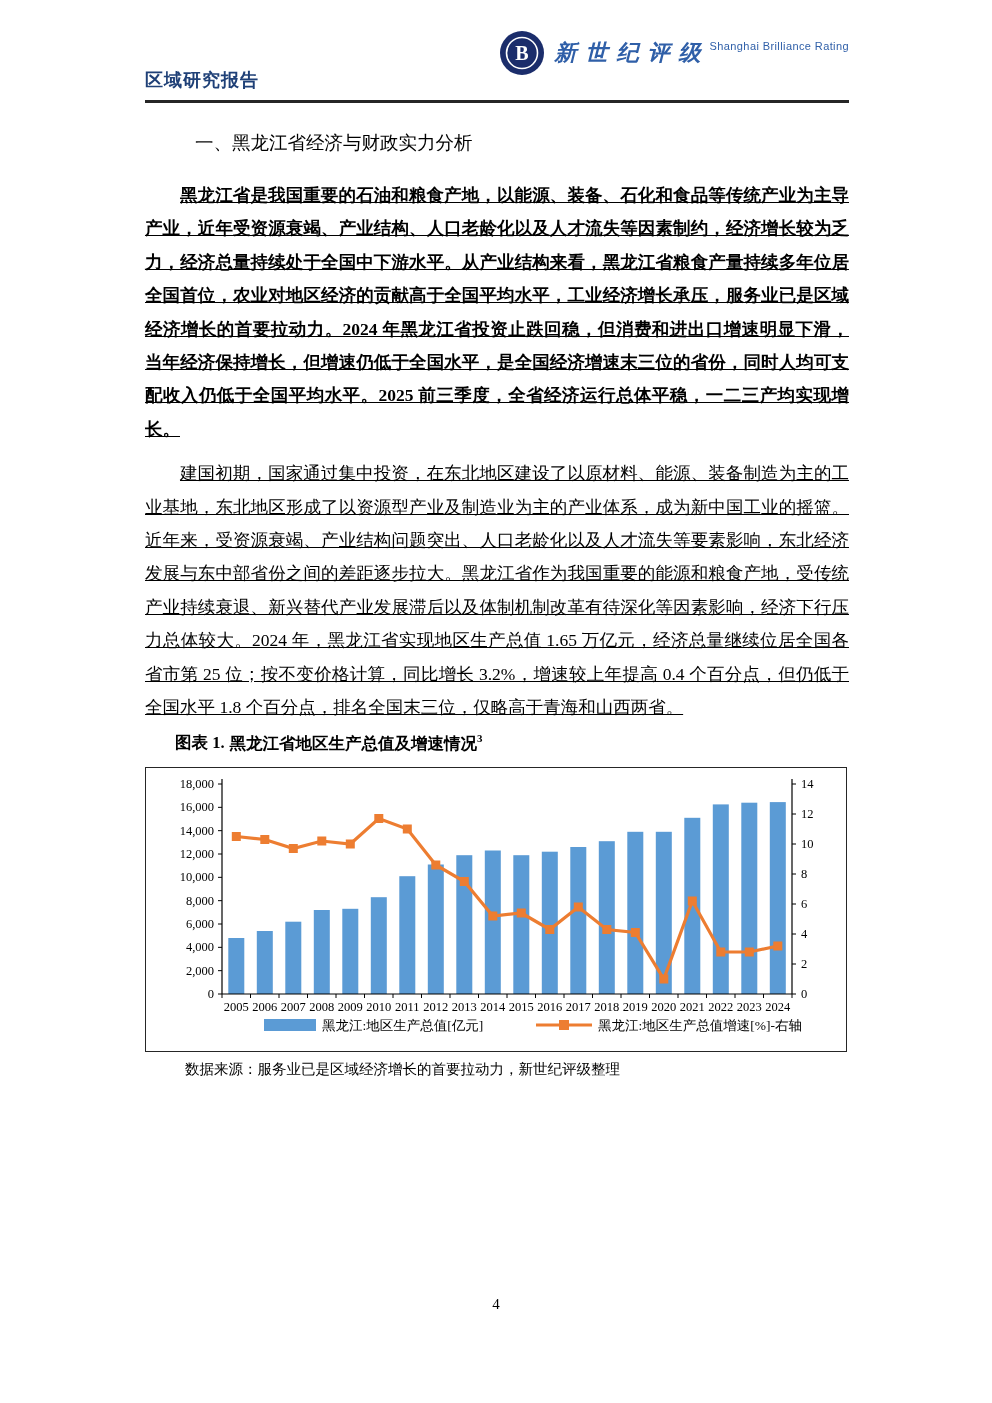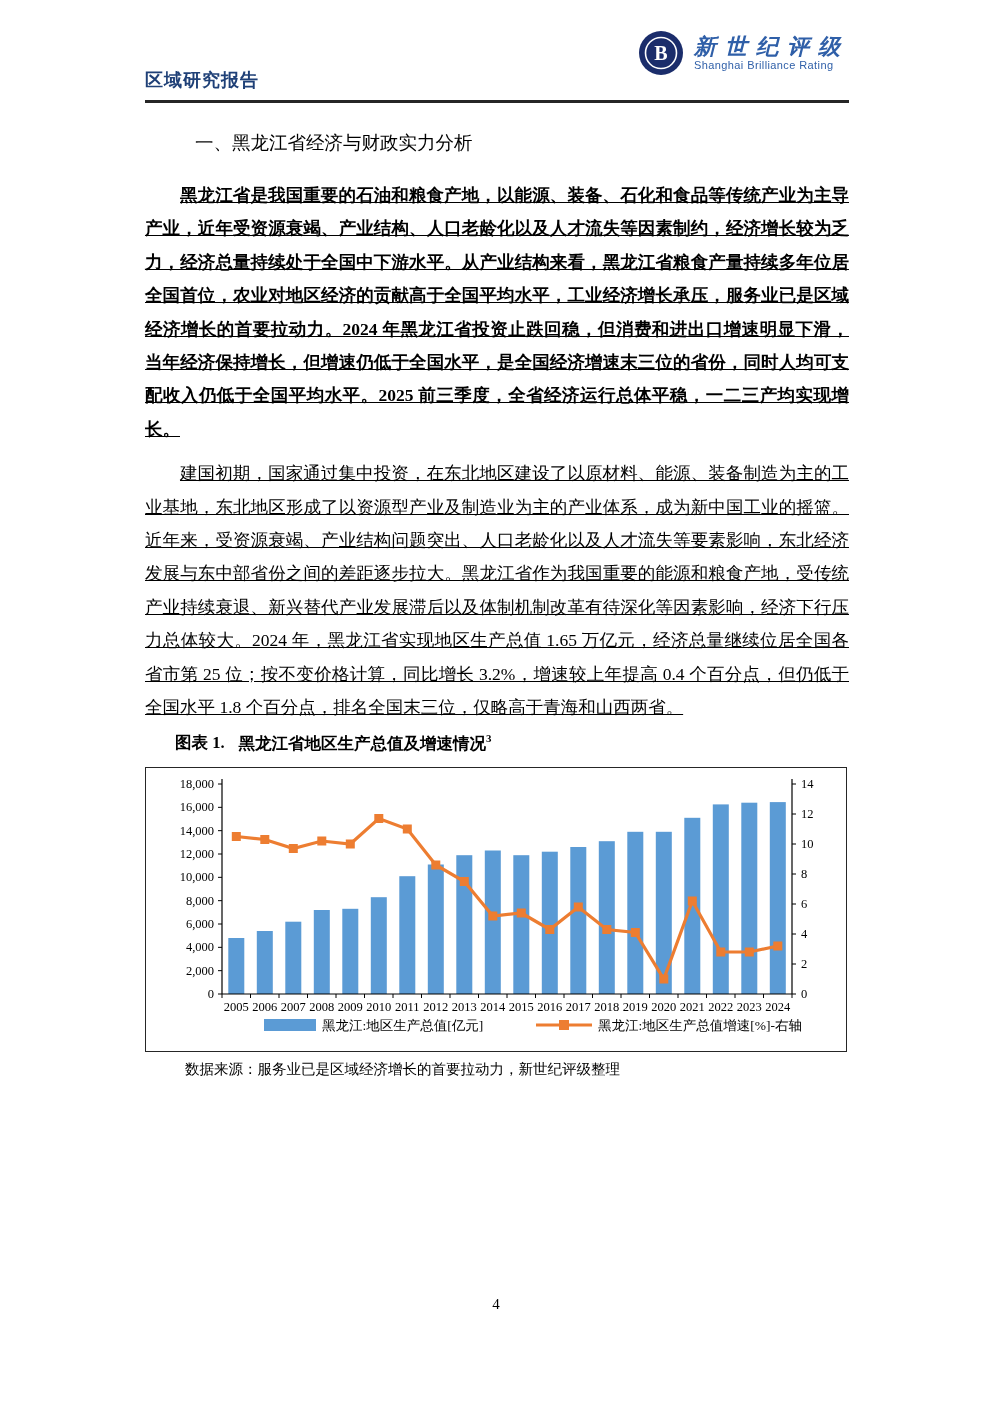--- a/index.html
+++ b/index.html
@@ -14,40 +14,40 @@
   }
   .content{position:absolute;left:145px;top:0;width:704px;}
   
   .header{position:relative;height:100px;border-bottom:3px solid #262626;}
   .report-type{
     position:absolute;left:0;bottom:8px;
     font-family:"Liberation Sans","DejaVu Sans",sans-serif;
     font-size:18px;font-weight:bold;color:#1f4077;letter-spacing:1px;
   }
   .logo{position:absolute;right:0;top:30px;display:flex;align-items:center;gap:10px;}
-  .logo-text{display:flex;flex-direction:column;line-height:1.15;}
+  .logo-text{display:flex;flex-direction:row;line-height:1.15;}
   .brand-cn{
     color:#2f5fa8;font-size:22px;font-weight:bold;letter-spacing:9px;
     font-family:"Liberation Serif",serif;font-style:italic;
   }
   .brand-en{color:#2f5fa8;font-size:11px;font-family:"Liberation Sans",sans-serif;letter-spacing:0.4px;}
   
   .h1{margin:27px 0 0 50px;font-size:18.5px;font-weight:normal;}
   .h2{margin:22px 0 0 50px;font-size:18.5px;font-weight:bold;}
   
   .para{
     margin:17px 0 0 0;
     font-size:17.5px;line-height:33.4px;
     text-align:justify;text-indent:2em;text-decoration:underline;
   }
   .para.bold{font-weight:bold;margin-top:24px;}
   .para.normal{margin-top:11px;}
   
   .fig-caption{margin:7px 0 0 30px;font-size:16.5px;font-weight:bold;}
-  .fig-caption .lbl{margin-right:14px;}
+  .fig-caption .lbl{margin-right:5px;}
   .fig-caption sup{font-size:11px;}
   .chart-box{
     margin-top:13px;width:702px;height:285px;
     border:1px solid #262626;box-sizing:border-box;
   }
   .chart-box svg{display:block;width:700px;height:281px;}
   .ax{font-family:"Liberation Serif","DejaVu Serif",serif;font-size:12.5px;fill:#000;}
   .lg{font-family:"Liberation Serif","DejaVu Serif",serif;font-size:13.5px;fill:#000;}
   .source{margin:8px 0 0 40px;font-size:14.5px;}
   

